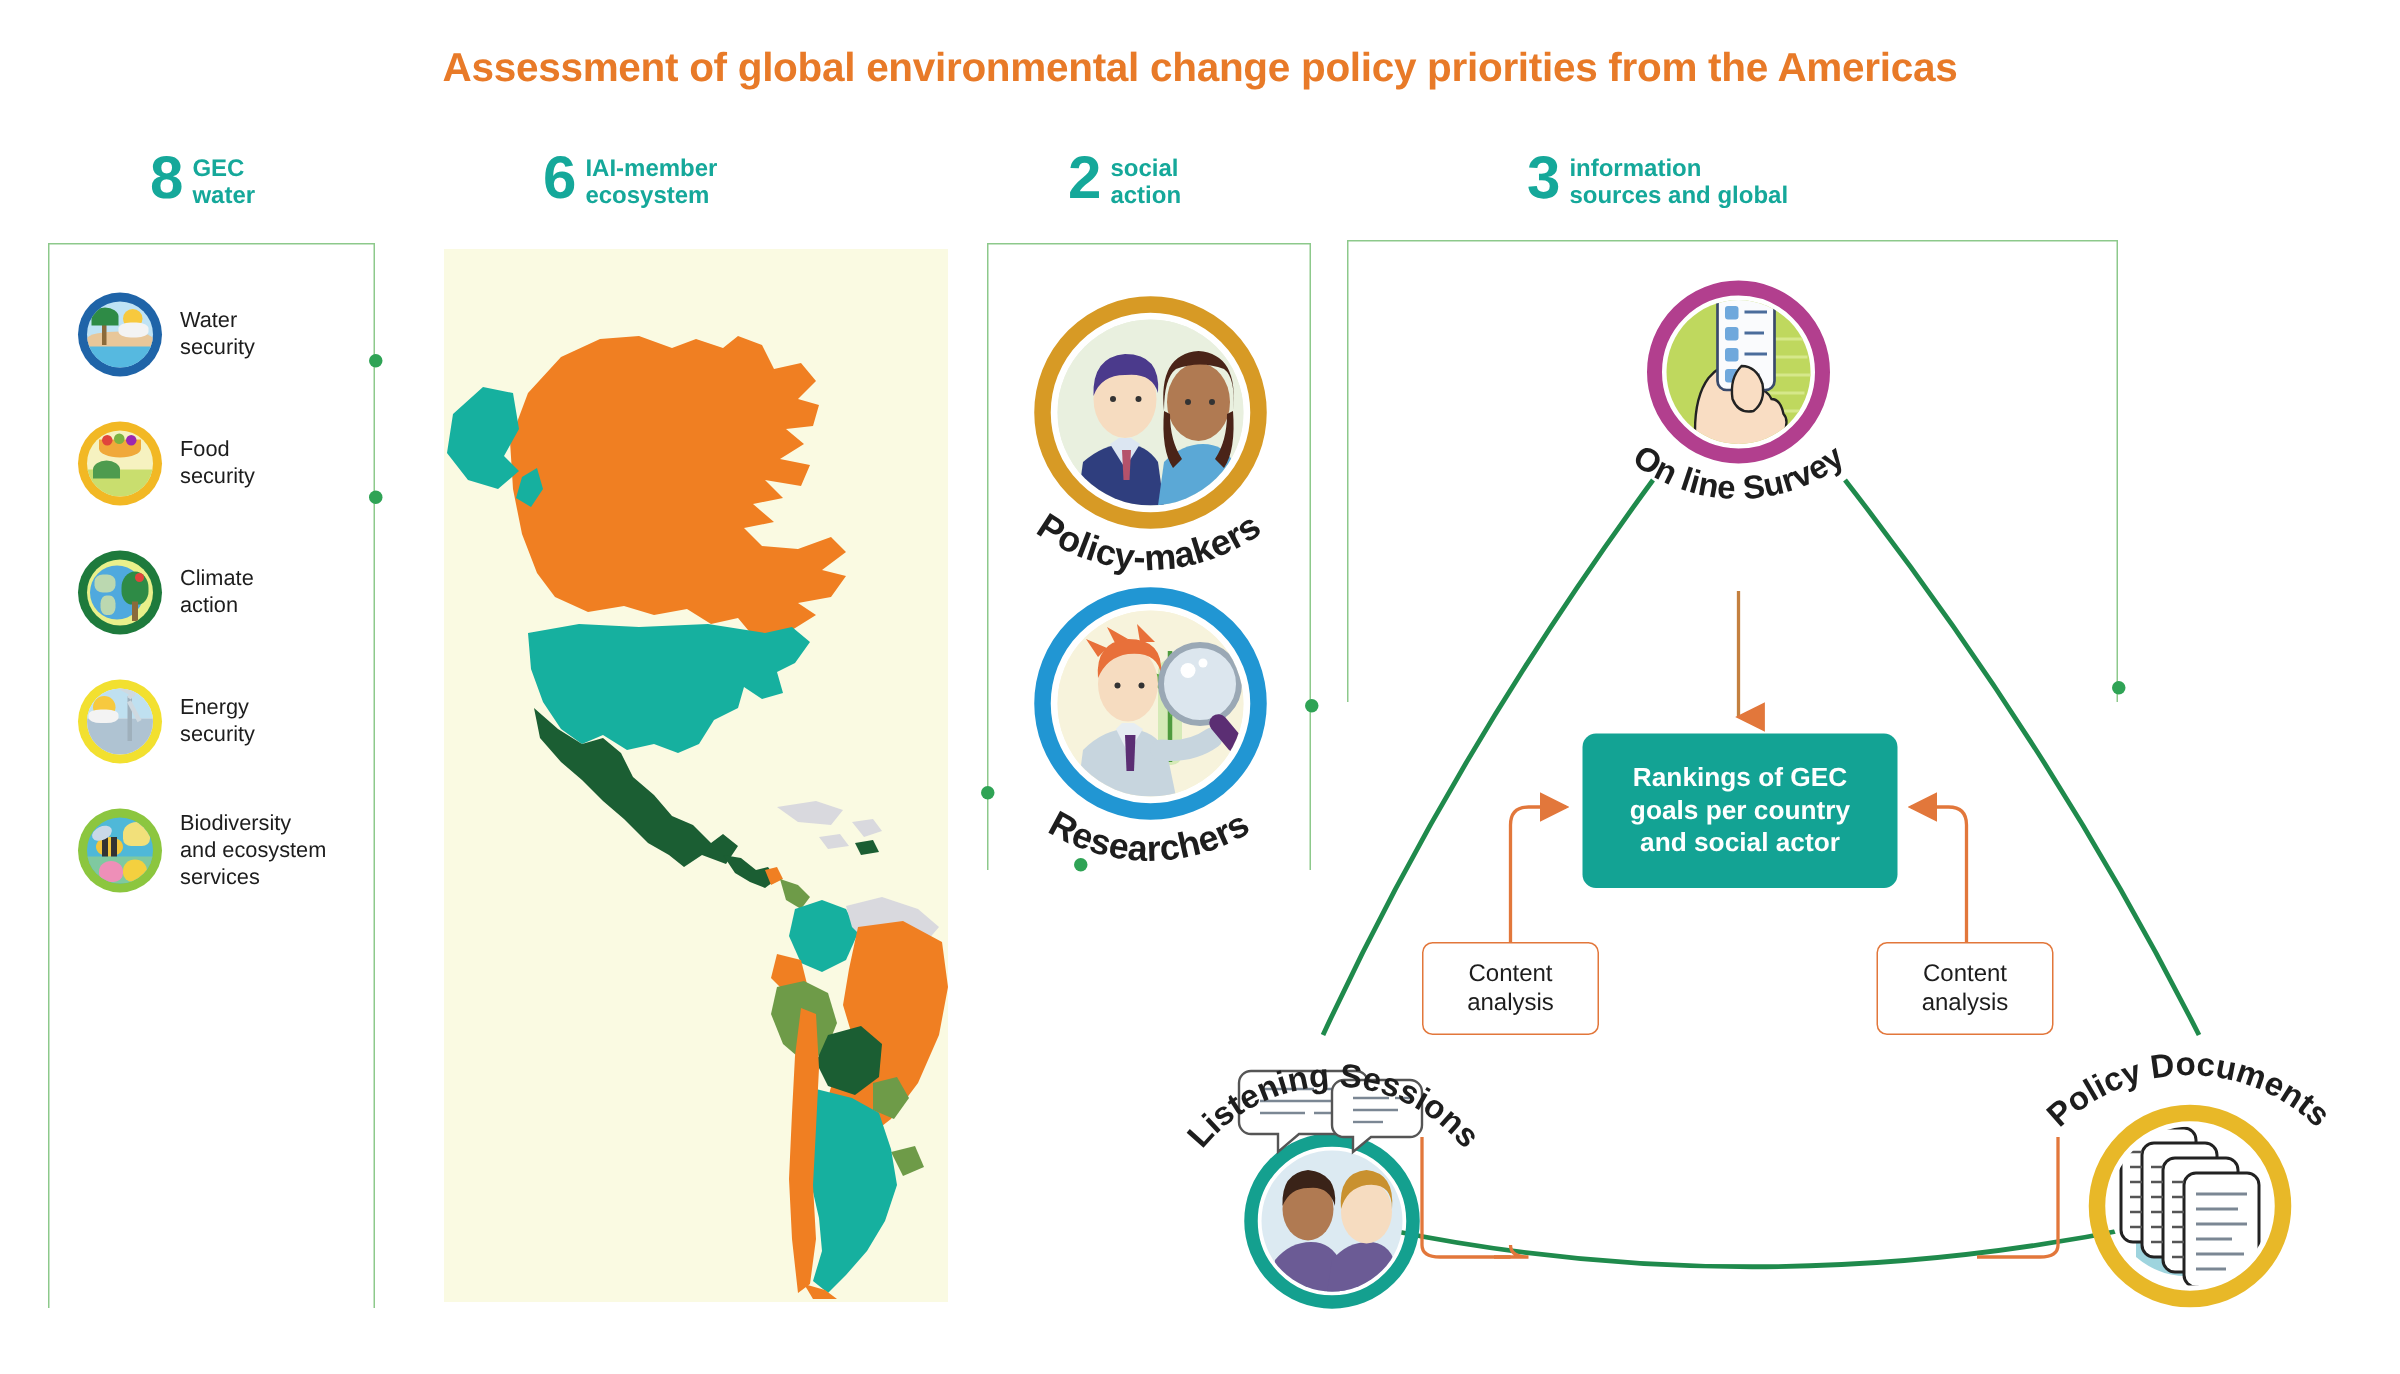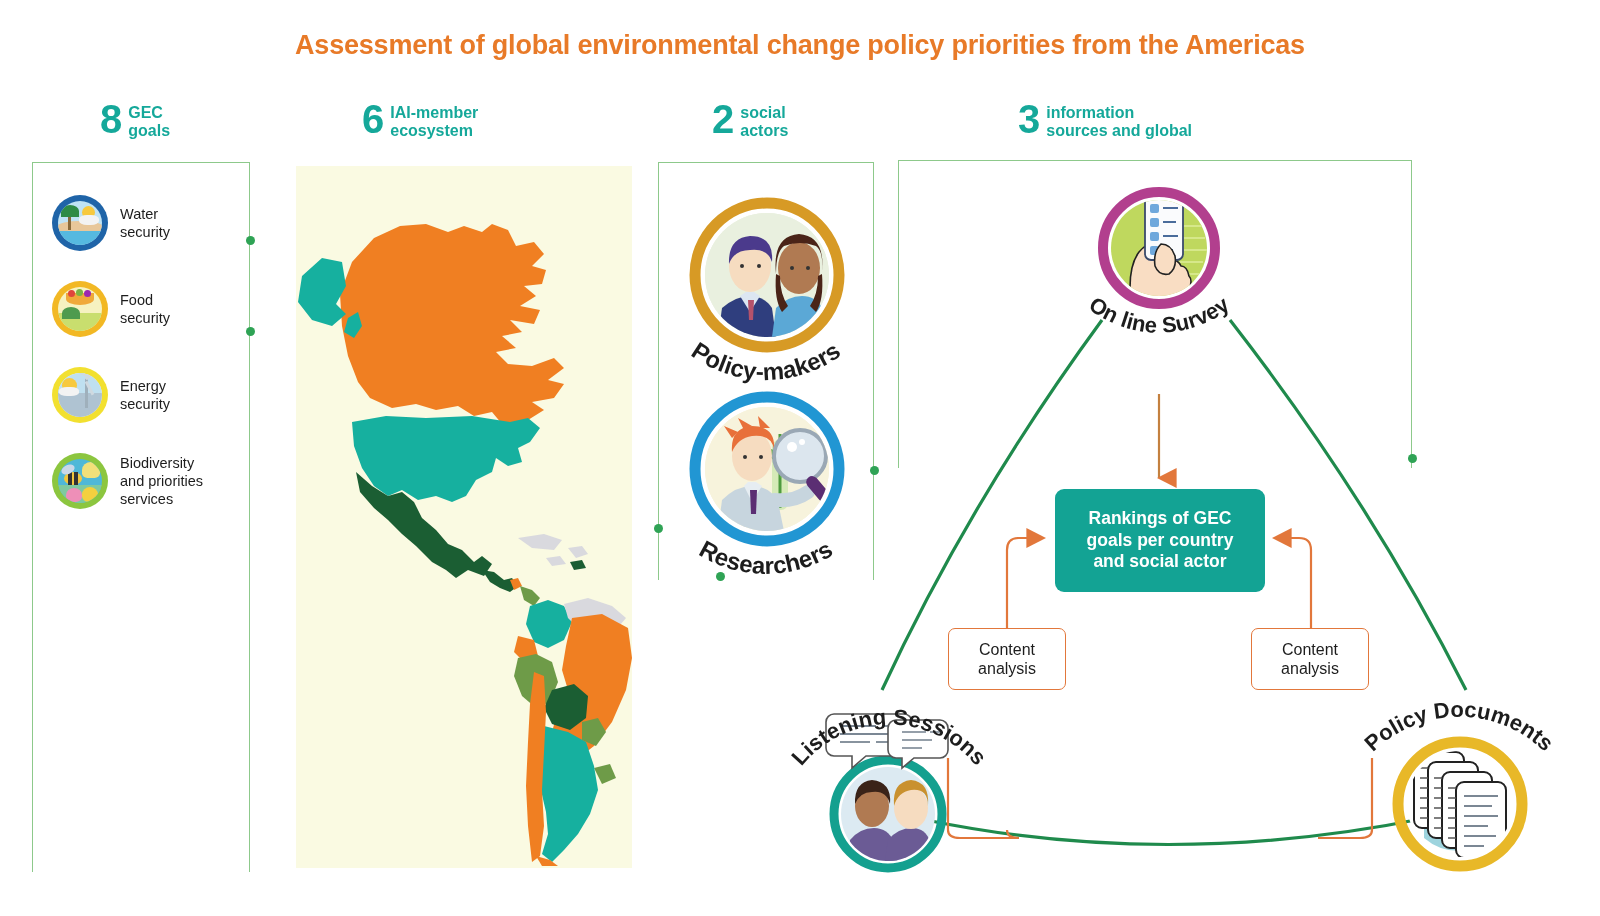--- a/index.html
+++ b/index.html
@@ -104,31 +104,31 @@
   .conn { position: absolute; pointer-events:none; }
 </style>
 </head>
 <body>
 
 <div class="title">Assessment of global environmental change policy priorities from the Americas</div>
 
 <div class="colhead" id="head-goals">
   <span class="num">8</span>
   <span class="lbl">GEC
-goals</span>
+water</span>
 </div>
 <div class="colhead" id="head-countries">
   <span class="num">6</span>
   <span class="lbl">IAI-member
 ecosystem</span>
 </div>
 <div class="colhead" id="head-actors">
   <span class="num">2</span>
   <span class="lbl">social
-actors</span>
+action</span>
 </div>
 <div class="colhead" id="head-sources">
   <span class="num">3</span>
   <span class="lbl">information
 sources and global</span>
 </div>
 
 <div class="bracket" id="bracket-goals"></div>
 <div class="bracket" id="bracket-actors"></div>
 <div class="bracket" id="bracket-sources"></div>
@@ -167,20 +167,34 @@
         <span style="position:absolute;left:8px;top:6px;width:28px;height:12px;background:#F0A93A;border-radius:0 0 50% 50%;"></span>
         <span style="position:absolute;left:10px;top:3px;width:7px;height:7px;background:#E0453C;border-radius:50%;"></span>
         <span style="position:absolute;left:18px;top:2px;width:7px;height:7px;background:#7CB342;border-radius:50%;"></span>
         <span style="position:absolute;left:26px;top:3px;width:7px;height:7px;background:#9C27B0;border-radius:50%;"></span>
       </span>
     </span>
     <span class="goal-txt">Food
 security</span>
   </div>
 
+  <div class="goal-row">
+    <span class="goal-ico" style="background:#1E7A3C;">
+      <span class="gi-inner" style="background:#E9F08A;">
+        <span style="position:absolute;left:2px;top:4px;width:36px;height:36px;background:#4FA9DE;border-radius:50%;"></span>
+        <span style="position:absolute;left:5px;top:10px;width:14px;height:12px;background:#BBD8B0;border-radius:40%;"></span>
+        <span style="position:absolute;left:9px;top:24px;width:10px;height:13px;background:#BBD8B0;border-radius:40%;"></span>
+        <span style="position:absolute;left:23px;top:8px;width:18px;height:22px;background:#2E8B46;border-radius:50% 50% 40% 40%;"></span>
+        <span style="position:absolute;left:30px;top:28px;width:4px;height:13px;background:#8A6A3A;"></span>
+        <span style="position:absolute;left:32px;top:9px;width:6px;height:6px;background:#E0453C;border-radius:50%;"></span>
+      </span>
+    </span>
+    <span class="goal-txt">Climate
+action</span>
+  </div>
 
 
   <div class="goal-row">
     <span class="goal-ico" style="background:#F2E030;">
       <span class="gi-inner" style="background:#EDF3F7;">
         <span class="band" style="top:0;height:46%;background:#BFE0F0;"></span>
         <span class="band" style="bottom:0;height:54%;background:#AFC3D2;"></span>
         <span class="sun" style="left:4px;top:5px;width:15px;height:15px;"></span>
         <span class="cloud" style="left:1px;top:14px;width:20px;height:9px;"></span>
         <span style="position:absolute;left:27px;top:5px;width:3px;height:30px;background:#9FB0BC;"></span>
@@ -200,21 +214,21 @@
         <span style="position:absolute;left:24px;top:3px;width:18px;height:16px;background:#F2E07A;border-radius:50% 50% 30% 30%;"></span>
         <span style="position:absolute;left:6px;top:13px;width:18px;height:13px;background:#F2C63D;border-radius:50%;"></span>
         <span style="position:absolute;left:10px;top:13px;width:4px;height:13px;background:#333;"></span>
         <span style="position:absolute;left:16px;top:13px;width:4px;height:13px;background:#333;"></span>
         <span style="position:absolute;left:3px;top:6px;width:14px;height:9px;background:#C9D8E8;border-radius:50%;transform:rotate(-25deg);"></span>
         <span style="position:absolute;left:8px;top:29px;width:16px;height:14px;background:#EE8FB8;border-radius:50% 50% 40% 40%;"></span>
         <span style="position:absolute;left:24px;top:28px;width:16px;height:15px;background:#F4D03F;border-radius:50% 50% 40% 40%;"></span>
       </span>
     </span>
     <span class="goal-txt">Biodiversity
-and priorities
+and ecosystem
 services</span>
   </div>
 </div>
 
 <div class="map-panel">
   <svg class="map-svg" width="336" height="702" viewBox="0 0 336 702">
 
     <path d="M56 96 L78 72 L104 60 L130 58 L152 66 L168 60 L186 66 L196 58 L212 64 L220 80
              L238 76 L248 88 L236 100 L250 104 L246 118 L228 120 L240 130 L224 140 L244 144
              L238 158 L214 154 L226 166 L206 170 L220 182 L200 186 L212 198 L236 200 L258 192

